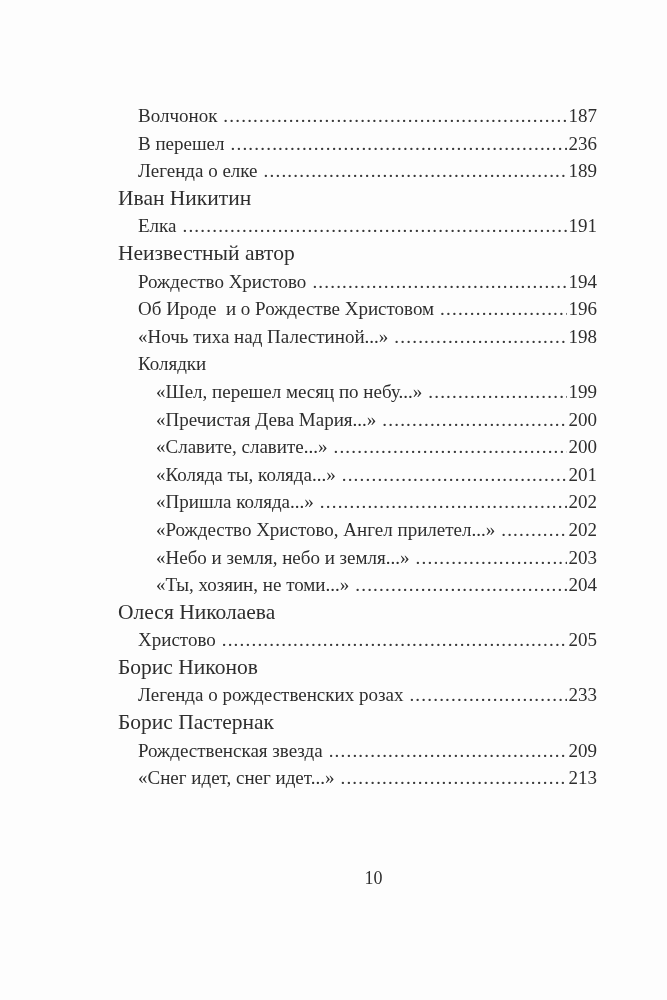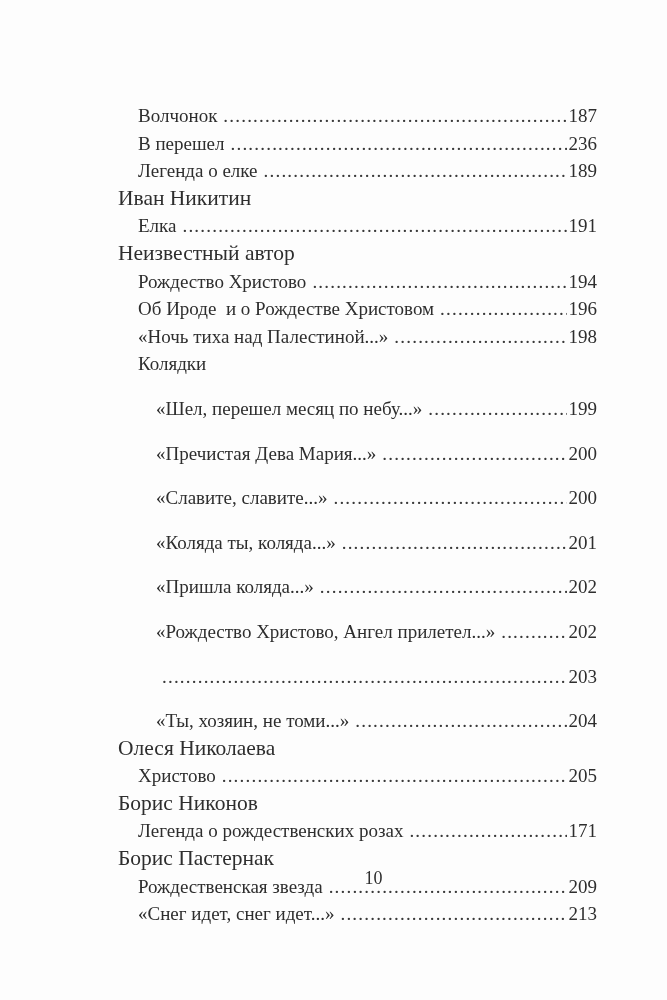--- a/index.html
+++ b/index.html
@@ -33,21 +33,20 @@
     font-size: 21.5px;
   }
   .row.subheading {
     padding-left: 20px;
   }
   .row.l1 {
     padding-left: 20px;
   }
   .row.l2 {
     padding-left: 38px;
-    margin-top: 17px;
   }
   .title {
     flex: 0 0 auto;
     white-space: pre;
   }
   .leader {
     flex: 1 1 auto;
     overflow: hidden;
     white-space: nowrap;
     margin-left: 6px;
@@ -90,26 +89,26 @@
       <div class="row l1"><span class="title">Рождество Христово</span><span class="leader"></span><span class="pagenum">194</span></div>
       <div class="row l1"><span class="title">Об Ироде  и о Рождестве Христовом</span><span class="leader"></span><span class="pagenum">196</span></div>
       <div class="row l1"><span class="title">«Ночь тиха над Палестиной...»</span><span class="leader"></span><span class="pagenum">198</span></div>
       <div class="row subheading"><span class="title">Колядки</span></div>
       <div class="row l2"><span class="title">«Шел, перешел месяц по небу...»</span><span class="leader"></span><span class="pagenum">199</span></div>
       <div class="row l2"><span class="title">«Пречистая Дева Мария...»</span><span class="leader"></span><span class="pagenum">200</span></div>
       <div class="row l2"><span class="title">«Славите, славите...»</span><span class="leader"></span><span class="pagenum">200</span></div>
       <div class="row l2"><span class="title">«Коляда ты, коляда...»</span><span class="leader"></span><span class="pagenum">201</span></div>
       <div class="row l2"><span class="title">«Пришла коляда...»</span><span class="leader"></span><span class="pagenum">202</span></div>
       <div class="row l2"><span class="title">«Рождество Христово, Ангел прилетел...»</span><span class="leader"></span><span class="pagenum">202</span></div>
-      <div class="row l2"><span class="leader"></span><span class="pagenum">203</span></div>
+      <div class="row l2"><span class="title">«Небо и земля, небо и земля...»</span><span class="leader"></span><span class="pagenum">203</span></div>
       <div class="row l2"><span class="title">«Ты, хозяин, не томи...»</span><span class="leader"></span><span class="pagenum">204</span></div>
       <div class="row author"><span class="title">Олеся Николаева</span></div>
       <div class="row l1"><span class="title">Христово</span><span class="leader"></span><span class="pagenum">205</span></div>
       <div class="row author"><span class="title">Борис Никонов</span></div>
-      <div class="row l1"><span class="title">Легенда о рождественских розах</span><span class="leader"></span><span class="pagenum">171</span></div>
+      <div class="row l1"><span class="title">Легенда о рождественских розах</span><span class="leader"></span><span class="pagenum">233</span></div>
       <div class="row author"><span class="title">Борис Пастернак</span></div>
       <div class="row l1"><span class="title">Рождественская звезда</span><span class="leader"></span><span class="pagenum">209</span></div>
       <div class="row l1"><span class="title">«Снег идет, снег идет...»</span><span class="leader"></span><span class="pagenum">213</span></div>
     </nav>
   <footer id="folio">
     <span>10</span>
   </footer>
 </main>
 
 </body></html>

